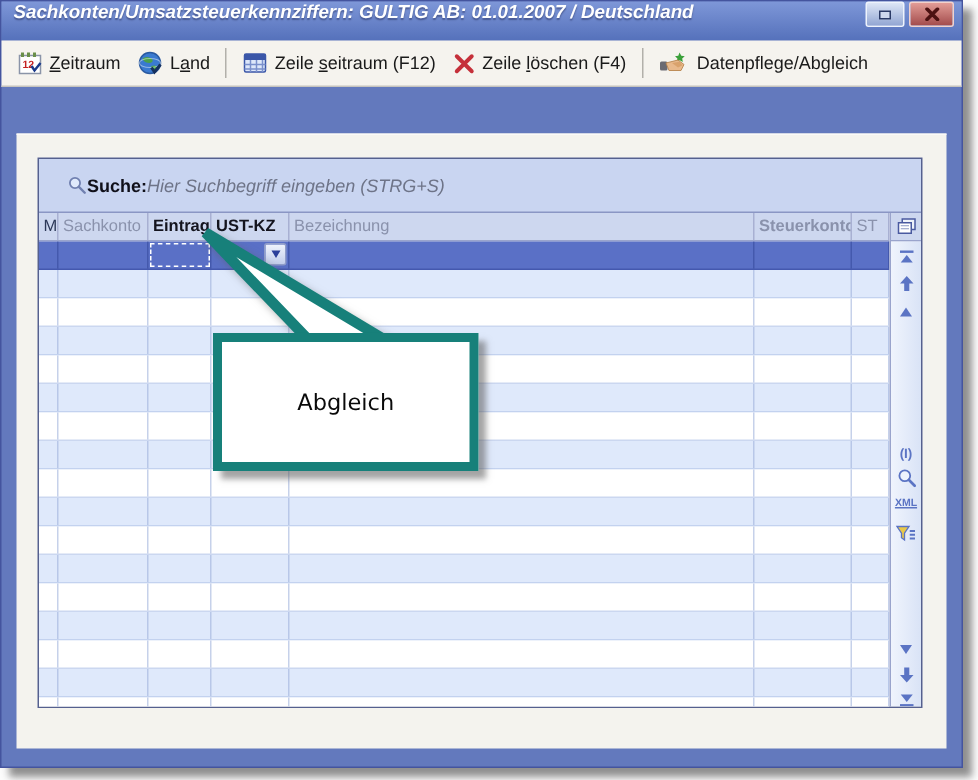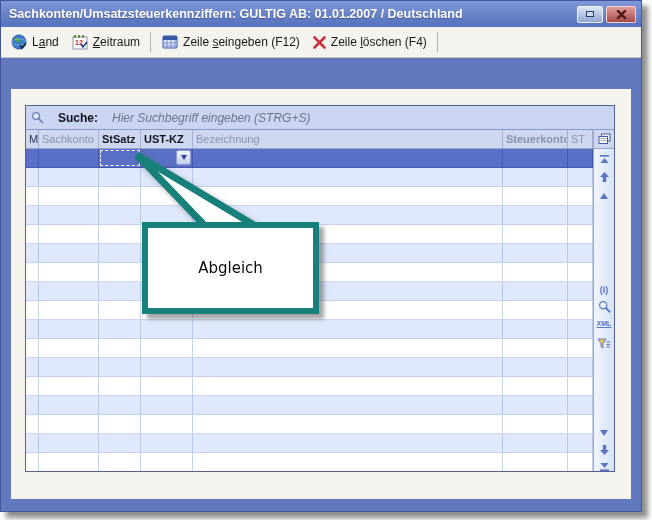--- a/index.html
+++ b/index.html
@@ -10,22 +10,22 @@
   }
   .window {
     position:absolute; left:0; top:0; width:642px; height:512px;
     background:#6379bd; border:1px solid #44549e;
     box-shadow:6px 6px 5px rgba(70,70,70,.6);
   }
   
   .titlebar {
     position:absolute; left:0; top:0; right:0; height:26px;
     background:linear-gradient(#7e97d8,#5571bb);
-    display:flex; align-items:center; padding:0 5px 0 8px;
-    color:#fff; font-weight:bold; font-size:12.5px;
+    display:flex; padding:0 5px 0 8px;
+    color:#fff; font-weight:bold; font-size:12.5px;font-style:italic;
   }
   .titlebar .title-text { flex:1; white-space:nowrap; overflow:hidden; text-shadow:0 1px 1px rgba(0,0,40,.35); }
   .win-btn {
     height:17px; margin-left:3px; border-radius:2px;
     display:flex; align-items:center; justify-content:center; cursor:default;
   }
   .win-btn.restore { width:26px; background:linear-gradient(#dde6f6,#92a6d3); border:1px solid #eef3fc; }
   .win-btn.restore .box-glyph { width:8px; height:6px; border:1px solid #2a3a66; background:#cfd9ee; }
   .win-btn.close { width:30px; background:linear-gradient(#e29c96,#a34c4c); border:1px solid #f2d2cc; }
   
@@ -47,22 +47,22 @@
   .tabpage {
     position:absolute; left:10px; top:88px; right:10px; bottom:12px;
     background:#f4f3ee; border-top:1px solid #fbfaf7;
   }
   
   .grid {
     position:absolute; left:14px; top:15px; width:590px; height:367px;
     background:#fff; border:1px solid #55608e; display:flex; flex-direction:column;
   }
   .search-row {
-    height:24px; flex:none; background:#c9d5f1; border-bottom:1px solid #8a96c4;
-    display:flex; align-items:center; gap:14px; padding:0 5px; font-size:12px;
+    height:36px; flex:none; background:#c9d5f1; border-bottom:1px solid #8a96c4;
+    display:flex; align-items:center; gap:0; padding:0 19px; font-size:12px;
   }
   .search-row .search-label { font-weight:bold; color:#10101a; }
   .search-row .search-placeholder { font-style:italic; color:#6e7488; }
   .grid-main { flex:1; display:flex; overflow:hidden; }
   .table-area { flex:1; overflow:hidden; display:flex; flex-direction:column; }
   .header-row {
     display:flex; height:19px; flex:none; background:#cdd7ef;
     border-bottom:1px solid #9aa4cc; font-size:11px;
   }
   .hcell {
@@ -119,77 +119,86 @@
       </div>
       <div class="win-btn close">
         <svg width="11" height="9" viewBox="0 0 11 9">
           <path d="M2 1 L9 8 M9 1 L2 8" stroke="#4c1212" stroke-width="2.4" stroke-linecap="round" fill="none"></path>
         </svg>
       </div>
     </div>
 
     <div class="toolbar">
       <div class="tb-item">
-        <svg width="17" height="17" viewBox="0 0 17 17">
-          <circle cx="8" cy="8" r="7" fill="#3a7ad0" stroke="#2a5aa0"></circle>
-          <path d="M3 5 Q6 3 9 5 Q11 7 8 8 Q4 8 3 5 Z" fill="#4aa04a"></path>
-          <path d="M9 10 Q12 9 13 11 Q12 13 10 13 Q8 12 9 10 Z" fill="#4aa04a"></path>
-          <ellipse cx="8" cy="8" rx="7" ry="3" fill="none" stroke="rgba(255,255,255,.45)" stroke-width=".7"></ellipse>
-          <path d="M9 11 L11 14 L15 9" stroke="#15305e" stroke-width="2" fill="none"></path>
-        </svg>
-        <span><span>L</span><u>a</u><span>nd</span></span>
-      </div>
-      <div class="tb-item">
         <svg width="18" height="17" viewBox="0 0 18 17">
           <rect x="2" y="3" width="14" height="12" fill="#ffffff" stroke="#8a94a8"></rect>
           <rect x="3" y="1" width="2" height="3" fill="#6a8f4a"></rect>
             <rect x="7" y="1" width="2" height="3" fill="#6a8f4a"></rect>
             <rect x="11" y="1" width="2" height="3" fill="#6a8f4a"></rect>
           <text x="4" y="11" font-size="7" font-weight="bold" fill="#c42222" font-family="Liberation Sans, sans-serif">12</text>
           <path d="M10 10 L12 13 L16 8" stroke="#1a3a8a" stroke-width="1.6" fill="none"></path>
         </svg>
         <span><span></span><u>Z</u><span>eitraum</span></span>
       </div>
+      <div class="tb-item">
+        <svg width="17" height="17" viewBox="0 0 17 17">
+          <circle cx="8" cy="8" r="7" fill="#3a7ad0" stroke="#2a5aa0"></circle>
+          <path d="M3 5 Q6 3 9 5 Q11 7 8 8 Q4 8 3 5 Z" fill="#4aa04a"></path>
+          <path d="M9 10 Q12 9 13 11 Q12 13 10 13 Q8 12 9 10 Z" fill="#4aa04a"></path>
+          <ellipse cx="8" cy="8" rx="7" ry="3" fill="none" stroke="rgba(255,255,255,.45)" stroke-width=".7"></ellipse>
+          <path d="M9 11 L11 14 L15 9" stroke="#15305e" stroke-width="2" fill="none"></path>
+        </svg>
+        <span><span>L</span><u>a</u><span>nd</span></span>
+      </div>
       <div class="tb-sep"></div>
       <div class="tb-item">
         <svg width="18" height="16" viewBox="0 0 18 16">
           <rect x="2" y="2" width="14" height="12" rx="1" fill="#dde7fa" stroke="#3a56a8"></rect>
           <rect x="2" y="2" width="14" height="4" fill="#3a56a8"></rect>
           <path d="M6 6 V14 M10 6 V14 M14 6 V14 M2 9 H16 M2 12 H16" stroke="#7a90cc" stroke-width="1" fill="none"></path>
         </svg>
-        <span><span>Zeile </span><u>s</u><span>eingeben (F12)</span></span>
+        <span><span>Zeile </span><u>s</u><span>eitraum (F12)</span></span>
       </div>
       <div class="tb-item">
         <svg width="15" height="15" viewBox="0 0 15 15">
           <path d="M2.5 2.5 L12.5 12.5 M12.5 2.5 L2.5 12.5" stroke="#c5303a" stroke-width="2.6" stroke-linecap="round" fill="none"></path>
         </svg>
         <span><span>Zeile </span><u>l</u><span>öschen (F4)</span></span>
       </div>
       <div class="tb-sep"></div>
+      <div class="tb-item">
+        <svg width="22" height="16" viewBox="0 0 22 16">
+          <path d="M14 1 L15.2 3.2 L17.5 3.5 L15.8 5 L16.2 7.3 L14.2 6.1 L12.2 7.3 L12.6 5 L11 3.5 L13.2 3.2 Z" fill="#3aa03a"></path>
+          <rect x="1" y="7" width="5" height="6" rx="1" fill="#6a6a72"></rect>
+          <path d="M5 8 L13 6 L17 9 L15 13 L7 13 Z" fill="#e8b98c" stroke="#b8854e" stroke-width=".6"></path>
+          <path d="M9 8 L14 7.2 L16 9.5 L13 11 Z" fill="#d9a26c"></path>
+        </svg>
+        <span><span>Datenpflege/Abgleich</span><u></u><span></span></span>
+      </div>
     </div>
 
 
     <div class="tabpage">
       <div class="grid">
 
         <div class="search-row">
           <svg width="13" height="13" viewBox="0 0 13 13">
             <circle cx="5" cy="5" r="3.4" fill="#dfe9fb" stroke="#7080b0" stroke-width="1.2"></circle>
             <path d="M7.6 7.6 L11.5 11.5" stroke="#7080b0" stroke-width="1.6" stroke-linecap="round"></path>
           </svg>
           <span class="search-label">Suche:</span>
           <span class="search-placeholder">Hier Suchbegriff eingeben (STRG+S)</span>
         </div>
 
         <div class="grid-main">
           <div class="table-area">
             <div class="header-row">
                 <div class="hcell tone-dark" style="width: 13px;">M</div>
                 <div class="hcell tone-dim" style="width: 60px;">Sachkonto</div>
-                <div class="hcell tone-strong" style="width: 42px;">StSatz</div>
+                <div class="hcell tone-strong" style="width: 42px;">Eintrag</div>
                 <div class="hcell tone-strong" style="width: 52px;">UST-KZ</div>
                 <div class="hcell tone-dim flex">Bezeichnung</div>
                 <div class="hcell tone-dim" style="width: 65px; font-weight: bold;">Steuerkonto</div>
                 <div class="hcell tone-dim" style="width: 25px;">ST</div>
               </div>
             <div class="table-body">
                 <div class="row selected">
                   <div class="cell" style="width: 13px;"></div>
                   <div class="cell" style="width: 60px;"></div>
                   <div class="cell focus" style="width: 42px;"></div>

